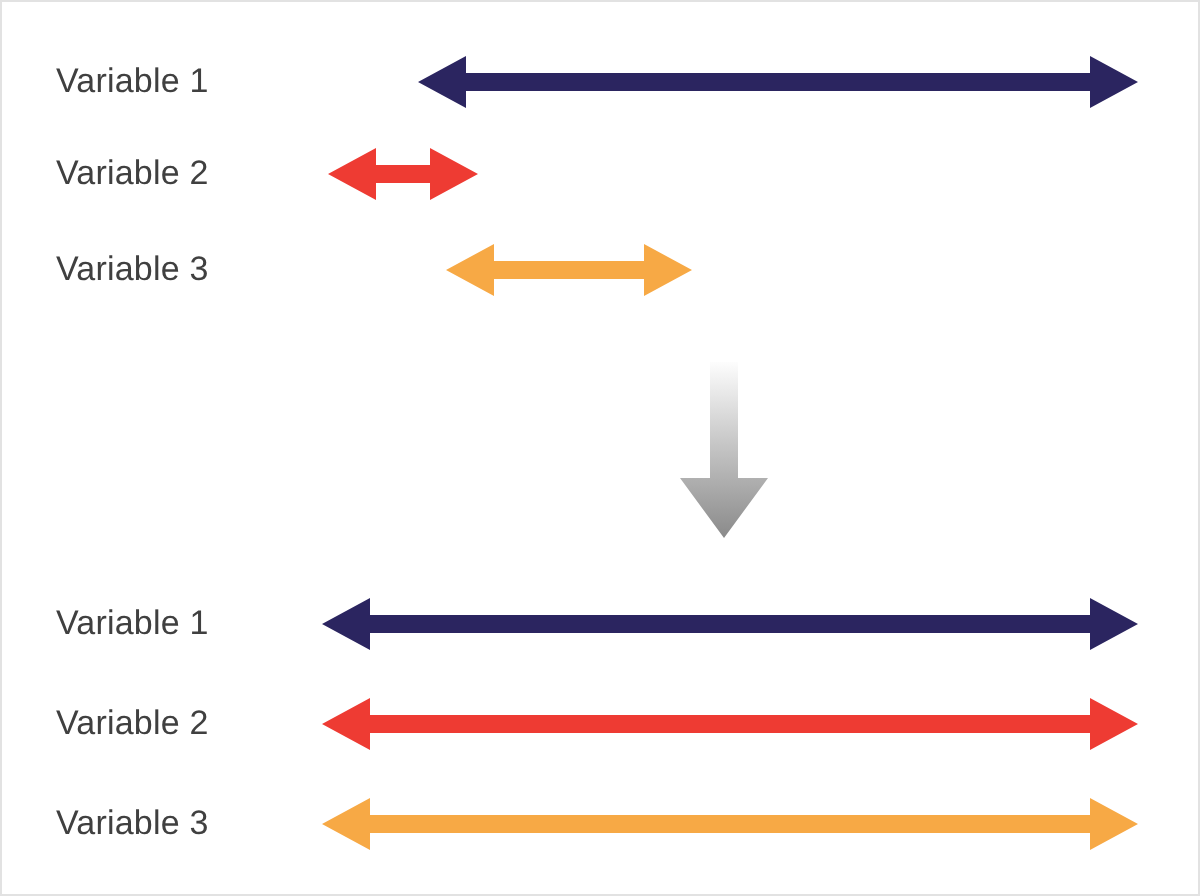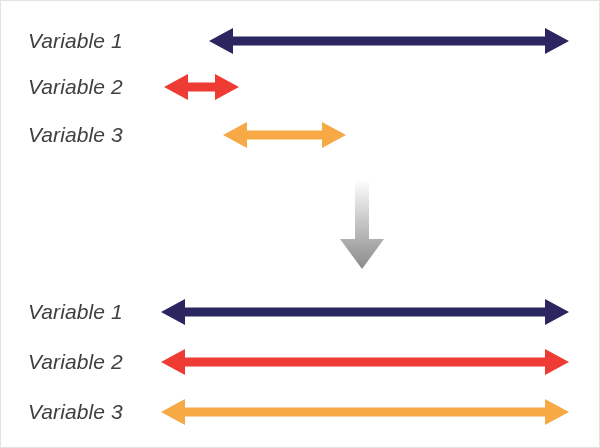--- a/index.html
+++ b/index.html
@@ -30,25 +30,24 @@
     left: 0;
     width: 600px;
     height: 50px;
   }
   .row-label {
     position: absolute;
     left: 27px;
     top: 0;
     height: 50px;
     line-height: 50px;
-    font-size: 21px;
+    font-size: 17px;
     color: #404040;
     letter-spacing: 0.1px;
     white-space: nowrap;
-    font-style: italic;
   }
   .arrow-wrap {
     position: absolute;
     top: 0;
     height: 50px;
   }
   .arrow-wrap svg { display: block; }
 
   #divider-wrap {
     position: absolute;

